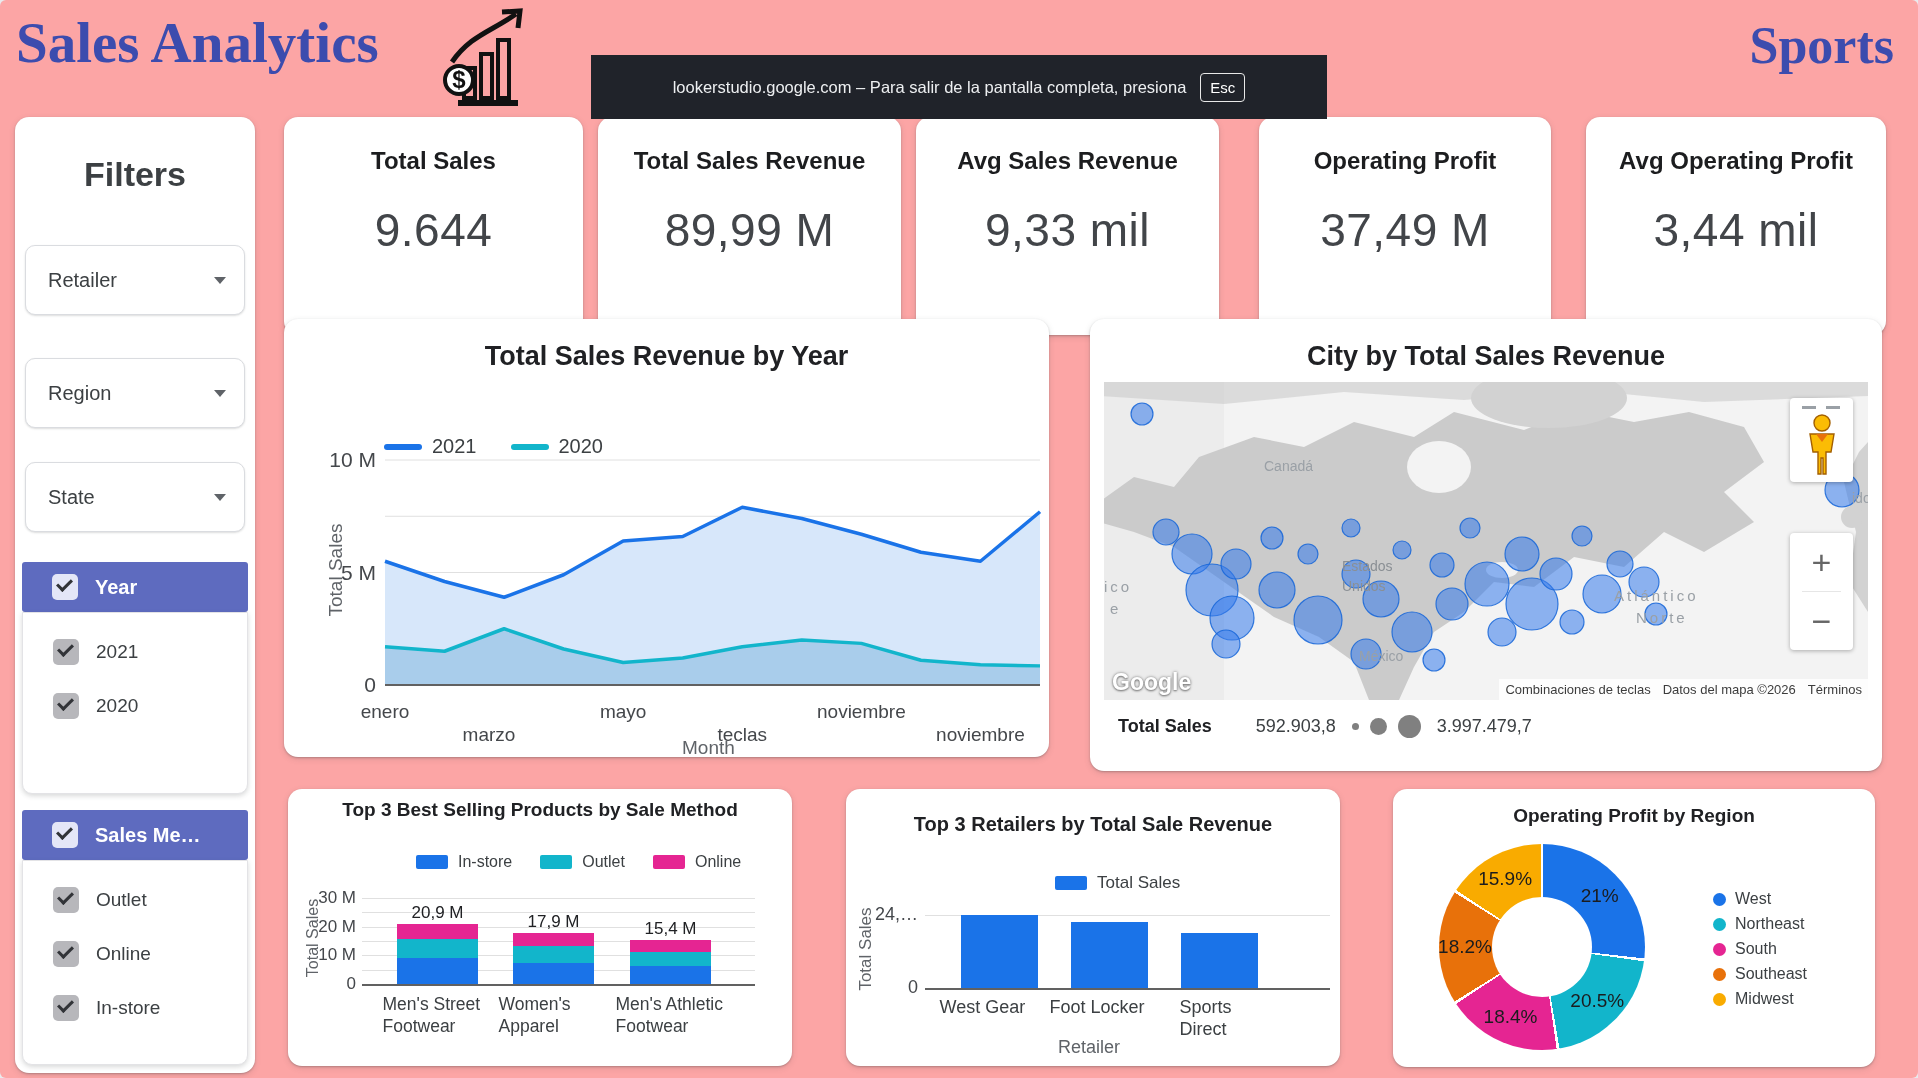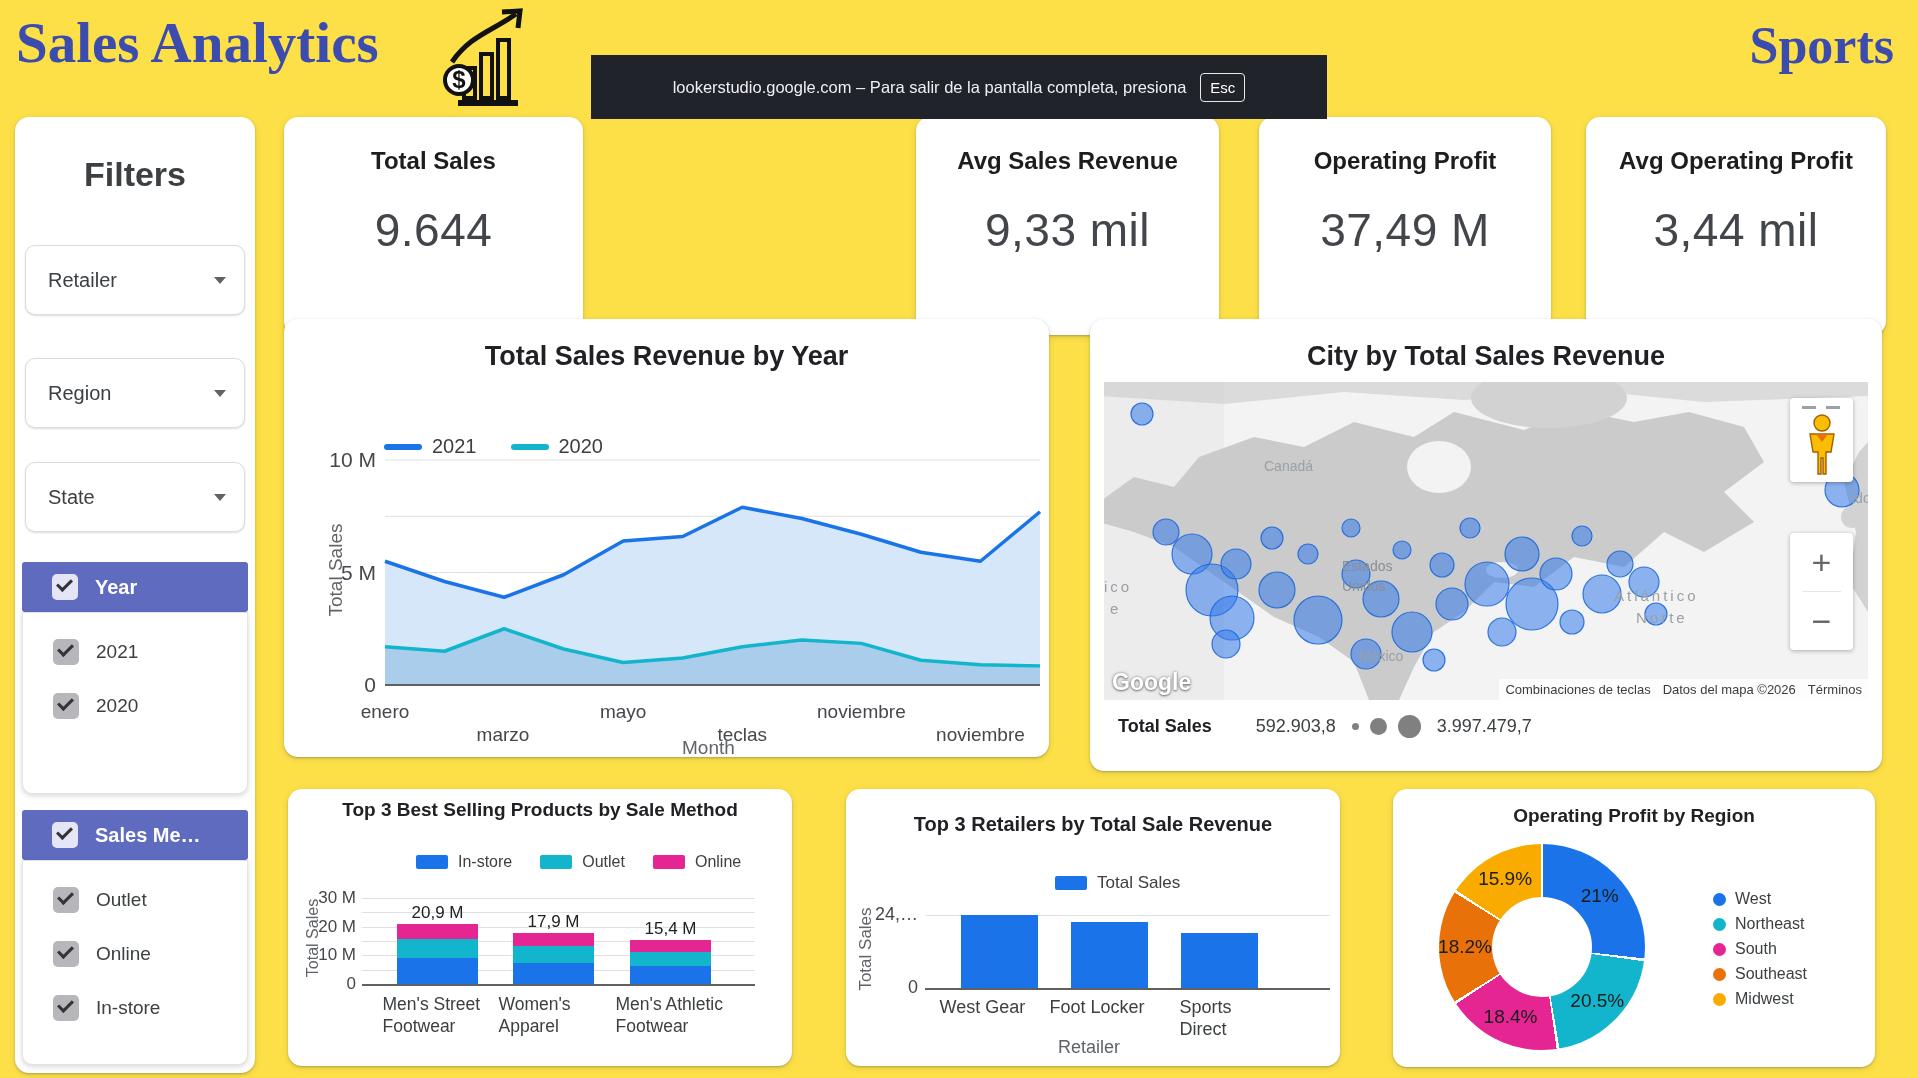--- a/index.html
+++ b/index.html
@@ -1,16 +1,16 @@
 <!DOCTYPE html>
 <html><head>
 <meta charset="utf-8">
 <style>
   html,body{margin:0;padding:0;background:#e9eaed;font-family:"Liberation Sans",sans-serif;}
-  #stage{position:relative;width:1918px;height:1078px;background:#fde047;overflow:hidden;}
+  #stage{position:relative;width:1918px;height:1078px;background:#fca5a5;overflow:hidden;border-radius:6px;}
   .card{position:absolute;background:#fff;border-radius:14px;
         box-shadow:0 1px 2px rgba(60,64,67,.3),0 2px 6px rgba(60,64,67,.15);}
   
   #h-title{position:absolute;left:16px;top:10px;font-family:"Liberation Serif",serif;
            font-weight:bold;font-size:57px;color:#3c4cae;}
   #sports{position:absolute;right:24px;top:16px;font-family:"Liberation Serif",serif;
           font-weight:bold;font-size:52px;color:#3c4cae;}
   #h-icon{position:absolute;left:442px;top:6px;}
   #notifbar{position:absolute;left:591px;top:55px;width:736px;height:64px;background:#20232a;
             display:flex;align-items:center;justify-content:center;z-index:30;}
@@ -167,20 +167,24 @@
           <span class="cb"></span>
           <span class="lbl">In-store</span>
         </div>
       </div>
   </div>
 
   <div class="card kpi" style="left:284px;top:117px;width:299px;height:188px;">
     <div class="kpi-title">Total Sales</div>
     <div class="kpi-value">9.644</div>
   </div>
+  <div class="card kpi" style="left:598px;top:117px;width:303px;height:188px;">
+    <div class="kpi-title">Total Sales Revenue</div>
+    <div class="kpi-value">89,99 M</div>
+  </div>
   <div class="card kpi" style="left:916px;top:117px;width:303px;height:188px;">
     <div class="kpi-title">Avg Sales Revenue</div>
     <div class="kpi-value">9,33 mil</div>
   </div>
   <div class="card kpi" style="left:1259px;top:117px;width:292px;height:188px;">
     <div class="kpi-title">Operating Profit</div>
     <div class="kpi-value">37,49 M</div>
   </div>
   <div class="card kpi" style="left:1586px;top:117px;width:300px;height:188px;">
     <div class="kpi-title">Avg Operating Profit</div>
@@ -206,21 +210,21 @@
         <line x1="101" x2="756" y1="366" y2="366" stroke="#616161" stroke-width="2"></line>
         <polyline points="101,242.25 160.54545454545456,262.5 220.0909090909091,278.25 279.6363636363636,255.75 339.1818181818182,222 398.72727272727275,217.5 458.27272727272725,188.25 517.8181818181818,199.5 577.3636363636364,215.25 636.9090909090909,233.25 696.4545454545455,242.25 756,192.75" fill="none" stroke="#1a73e8" stroke-width="3.5" stroke-linejoin="round"></polyline>
         <polyline points="101,327.75 160.54545454545456,332.25 220.0909090909091,309.75 279.6363636363636,330 339.1818181818182,343.5 398.72727272727275,339 458.27272727272725,327.75 517.8181818181818,321 577.3636363636364,324.375 636.9090909090909,341.25 696.4545454545455,345.75 756,346.875" fill="none" stroke="#12b5cb" stroke-width="3.5" stroke-linejoin="round"></polyline>
       </svg>
     <div class="axis-label rot" style="left:6px;top:240px;font-size:19px;">Total Sales</div>
     <div class="axis-label" style="left:398px;top:418px;font-size:19px;">Month</div>
   <div class="ytick" style="left: 30px; top: 129px; width: 62px; text-align: right; font-size: 21px;">10 M</div>
       <div class="ytick" style="left: 30px; top: 241.5px; width: 62px; text-align: right; font-size: 21px;">5 M</div>
       <div class="ytick" style="left: 30px; top: 354px; width: 62px; text-align: right; font-size: 21px;">0</div>
       <div class="xtick" style="left: 31px; top: 382px; width: 140px; text-align: center; font-size: 19px;">enero</div>
-      <div class="xtick" style="left: 149px; top: 405px; width: 140px; text-align: center; font-size: 19px;">marzo</div>
+      <div class="xtick" style="left: 135px; top: 405px; width: 140px; text-align: center; font-size: 19px;">marzo</div>
       <div class="xtick" style="left: 269.182px; top: 382px; width: 140px; text-align: center; font-size: 19px;">mayo</div>
       <div class="xtick" style="left: 388.273px; top: 405px; width: 140px; text-align: center; font-size: 19px;">teclas</div>
       <div class="xtick" style="left: 507.364px; top: 382px; width: 140px; text-align: center; font-size: 19px;">noviembre</div>
       <div class="xtick" style="left: 626.455px; top: 405px; width: 140px; text-align: center; font-size: 19px;">noviembre</div>
     </div>
 
   <div class="card" id="map-card" style="left:1090px;top:319px;width:792px;height:452px;">
     <div class="chart-title" style="top:22px;font-size:27px;">City by Total Sales Revenue</div>
     <div id="map-area">
       <svg width="764" height="318" style="position:absolute;left:0;top:0;">

